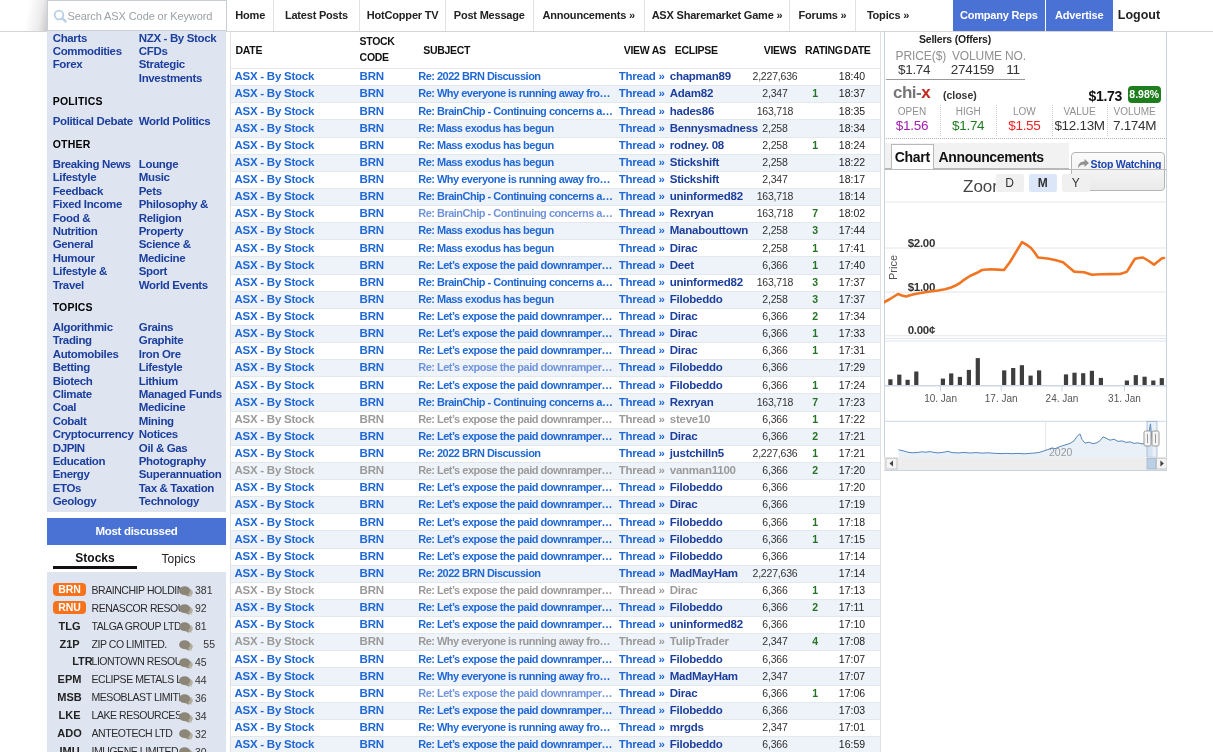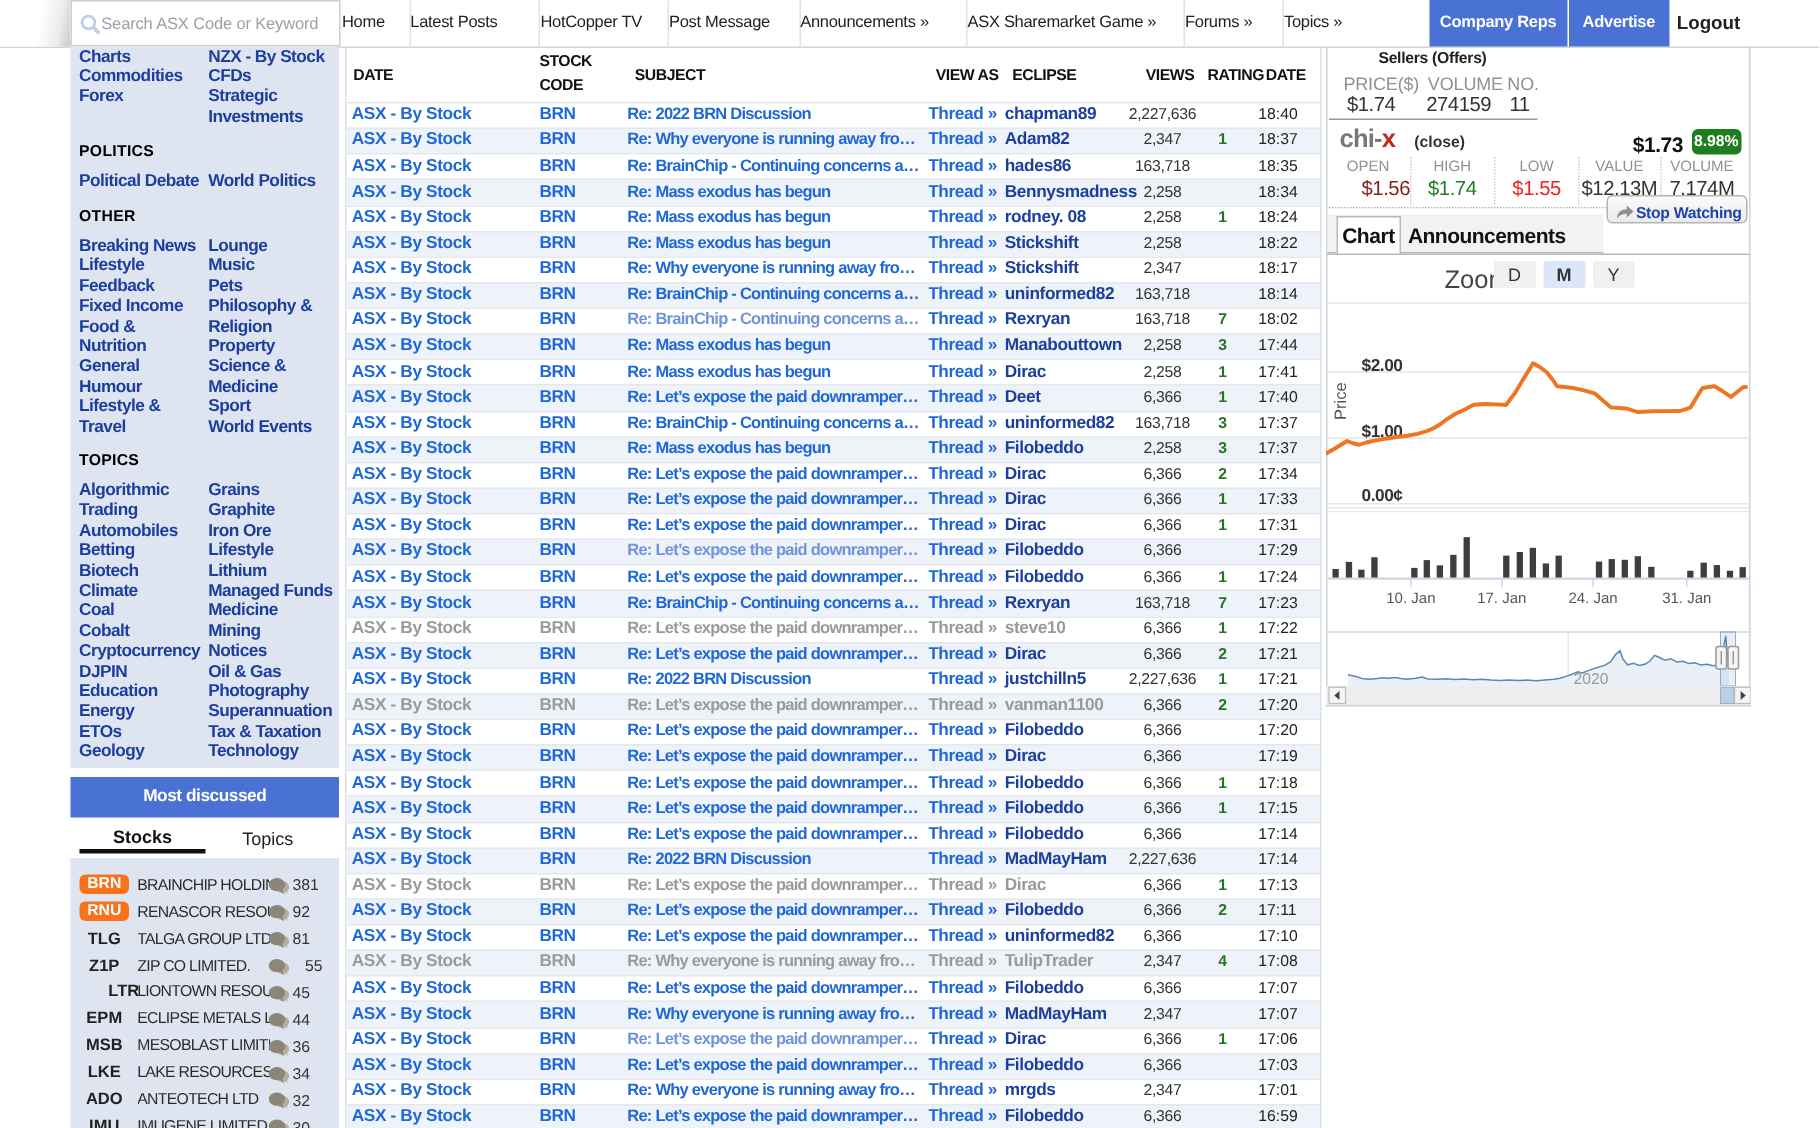--- a/index.html
+++ b/index.html
@@ -4,21 +4,21 @@
 html,body{margin:0;padding:0}
 body{width:1213px;height:752px;position:relative;background:#fff;
  font-family:"Liberation Sans",sans-serif;overflow:hidden}
 .abs{position:absolute}
 a{text-decoration:none}
 
 #topbar{left:0;top:0;width:1213px;height:31px;background:#fff;border-bottom:1px solid #d4d4d4}
 #cornershadow{left:0;top:0;width:47px;height:31px;background:linear-gradient(100deg,#fff 55%,#ececec 82%,#c9c9c9 100%)}
 #searchbox{left:47px;top:0;width:180px;height:31px;background:#fff;border:1px solid #c9cdd4;box-sizing:border-box}
 #searchbox span{position:absolute;left:19.5px;top:9px;font-size:11px;letter-spacing:-0.1px;color:#9aa0a6;white-space:nowrap}
-.navitem{top:0;height:31px;line-height:31px;font-size:11px;letter-spacing:-0.2px;font-weight:normal;color:#222;text-align:left;border-right:1px solid #e2e2e2;box-sizing:border-box}
+.navitem{top:0;height:31px;line-height:31px;font-size:11px;letter-spacing:-0.2px;font-weight:bold;color:#222;text-align:center;border-right:1px solid #e2e2e2;box-sizing:border-box}
 .bluebtn{top:0;height:31px;line-height:31px;font-size:11px;letter-spacing:-0.2px;font-weight:bold;color:#fff;background:#4a72d4;text-align:center}
 
 #sideA{left:47px;top:31px;width:179px;height:481px;background:#dee4f0}
 #banner{left:47px;top:518px;width:179px;height:27px;background:#4a72d4;color:#fff;font-size:11.5px;letter-spacing:-0.3px;font-weight:bold;text-align:center;line-height:27px}
 #sideB{left:47px;top:572px;width:179px;height:180px;background:#dee4f0}
 .slink{font-size:11.5px;letter-spacing:-0.35px;font-weight:bold;color:#1c3f9e;line-height:13.4px}
 .shead{font-size:10.5px;font-weight:bold;color:#000;letter-spacing:.2px}
 .scol{position:absolute;width:86px}
 
 .badge{position:absolute;left:6px;width:33px;height:13px;background:#f8721b;border-radius:4px;color:#fff;font-size:10.5px;font-weight:bold;text-align:center;line-height:13.5px}
@@ -659,38 +659,38 @@
 <div class="qh" style="left:1004.9px;top:49px">NO.</div>
 <div class="qv" style="left:898px;top:61.5px">$1.74</div>
 <div class="qv" style="left:950.8px;top:61.5px">274159</div>
 <div class="qv" style="left:1006.3px;top:61.5px">11</div>
 <div class="abs" style="left:886px;top:79px;width:139px;border-top:1px solid #999"></div>
 <div class="abs" style="left:893px;top:83px;font-size:17px;font-weight:bold;letter-spacing:-0.5px"><span style="color:#777">chi-</span><span style="color:#c0281c">x</span></div>
 <div class="abs" style="left:942.9px;top:88.5px;font-size:10.5px;font-weight:bold;color:#333">(close)</div>
 <div class="abs" style="left:1060px;top:87.5px;width:62px;text-align:right;font-size:14px;letter-spacing:-0.3px;font-weight:bold;color:#111">$1.73</div>
 <div class="abs" style="left:1127.7px;top:85.5px;width:33px;height:17px;background:#1e7e1e;border-radius:4px;color:#fff;font-size:10.5px;font-weight:bold;text-align:center;line-height:17.5px">8.98%</div>
 <div class="abs" style="left:884px;top:106px;width:56px;text-align:center;font-size:10px;color:#909090">OPEN</div>
-<div class="abs" style="left:884px;top:117.5px;width:56px;text-align:right;font-size:13.5px;letter-spacing:-0.3px;color:#7f1d1d">$1.56</div>
+<div class="abs" style="left:884px;top:117.5px;width:56px;text-align:center;font-size:13.5px;letter-spacing:-0.3px;color:#a21caf">$1.56</div>
 <div class="abs" style="left:940.2px;top:106px;width:56px;text-align:center;font-size:10px;color:#909090">HIGH</div>
 <div class="abs" style="left:940.2px;top:117.5px;width:56px;text-align:center;font-size:13.5px;letter-spacing:-0.3px;color:#1e7e1e">$1.74</div>
 <div class="abs" style="left:940.2px;top:105px;height:31px;border-left:1px dotted #ccc"></div>
 <div class="abs" style="left:996.4px;top:106px;width:56px;text-align:center;font-size:10px;color:#909090">LOW</div>
 <div class="abs" style="left:996.4px;top:117.5px;width:56px;text-align:center;font-size:13.5px;letter-spacing:-0.3px;color:#ee2222">$1.55</div>
 <div class="abs" style="left:996.4px;top:105px;height:31px;border-left:1px dotted #ccc"></div>
 <div class="abs" style="left:1051.6px;top:106px;width:56px;text-align:center;font-size:10px;color:#909090">VALUE</div>
 <div class="abs" style="left:1051.6px;top:117.5px;width:56px;text-align:center;font-size:13.5px;letter-spacing:-0.3px;color:#333">$12.13M</div>
 <div class="abs" style="left:1051.6px;top:105px;height:31px;border-left:1px dotted #ccc"></div>
 <div class="abs" style="left:1106.6px;top:106px;width:56px;text-align:center;font-size:10px;color:#909090">VOLUME</div>
 <div class="abs" style="left:1106.6px;top:117.5px;width:56px;text-align:center;font-size:13.5px;letter-spacing:-0.3px;color:#333">7.174M</div>
 <div class="abs" style="left:1106.6px;top:105px;height:31px;border-left:1px dotted #ccc"></div>
 <div class="abs" id="tabzone"></div>
 <div class="abs" style="left:884.5px;top:143px;width:184px;height:26px;background:#f2f2f2;border-bottom:1px solid #b9b9b9;box-sizing:border-box"></div>
 <div class="abs" style="left:890.8px;top:144.3px;width:43px;height:25.7px;background:#fff;border:1px solid #b9b9b9;border-bottom:none;box-sizing:border-box;text-align:center;font-size:14px;letter-spacing:-0.3px;font-weight:bold;color:#111;line-height:25px">Chart</div>
 <div class="abs" style="left:938.6px;top:148.5px;font-size:14px;letter-spacing:-0.35px;font-weight:bold;color:#111">Announcements</div>
-<div class="abs" style="left:1070.6px;top:130px;width:94px;height:19px;border:1px solid #b5b5b5;border-radius:4px;background:linear-gradient(#fbfbfb,#eaeaea);box-sizing:border-box">
+<div class="abs" style="left:1070.6px;top:152px;width:94px;height:39px;border:1px solid #b5b5b5;border-radius:4px;background:linear-gradient(#fbfbfb,#eaeaea);box-sizing:border-box">
     <svg width="13" height="11" viewBox="0 0 13 11" style="position:absolute;left:5px;top:5px">
       <path d="M1 10 C1 5.5 4 3.5 7.5 3.5 L7.5 1 L12 5 L7.5 9 L7.5 6.5 C4.5 6.5 2.5 7.5 1 10 Z" fill="#909090"></path>
     </svg>
     <span style="position:absolute;left:19px;top:4.5px;font-size:10.5px;letter-spacing:-0.2px;font-weight:bold;color:#1c44b0">Stop Watching</span>
   </div>
 <div class="abs" id="chartbox"></div>
 <div class="abs" style="left:963px;top:177px;font-size:17px;color:#444">Zoom</div>
 <div class="zbtn" style="left:995.7px;top:173.5px">D</div>
 <div class="zbtn" style="left:1028.7px;top:173.5px;background:#dbe7f9;font-weight:bold">M</div>
 <div class="zbtn" style="left:1061.7px;top:173.5px">Y</div>

